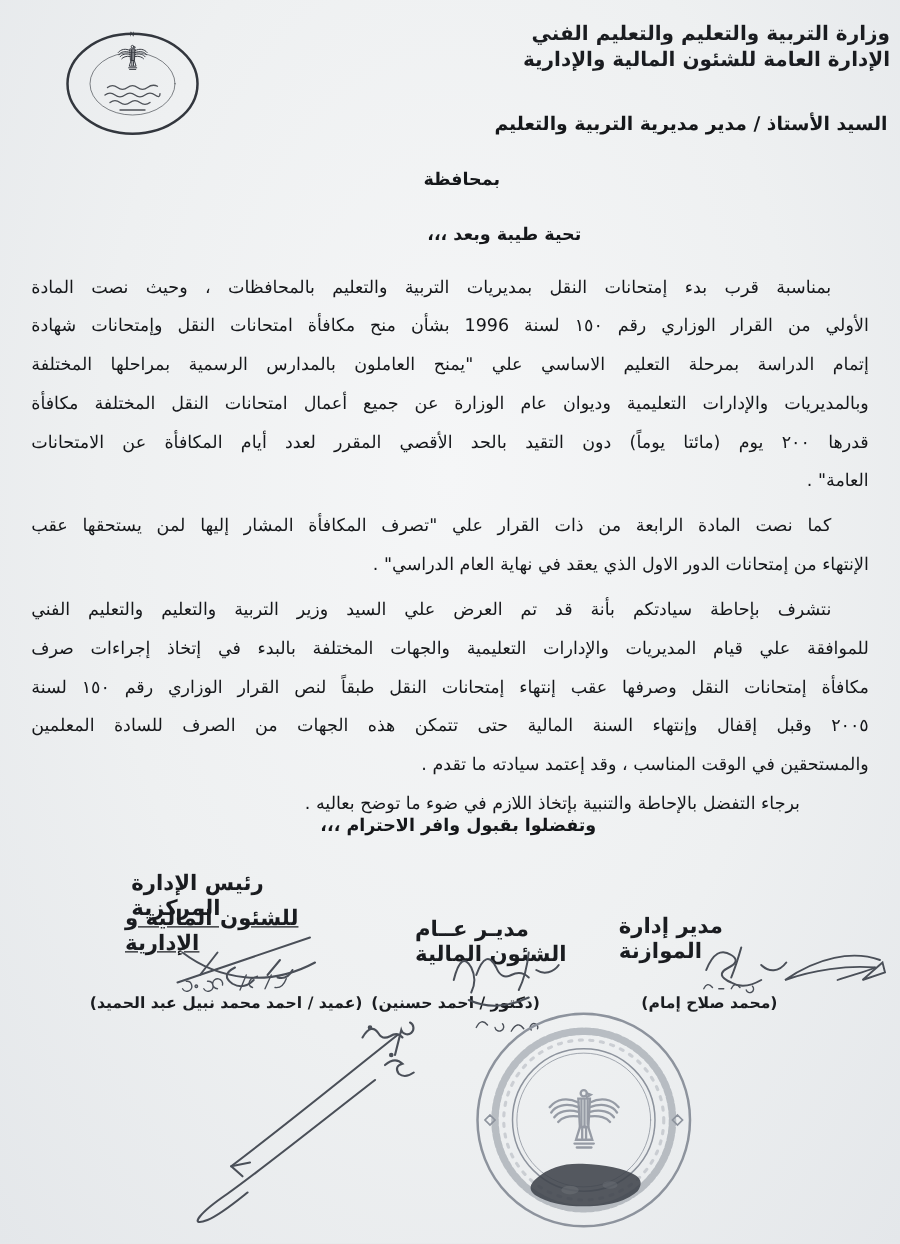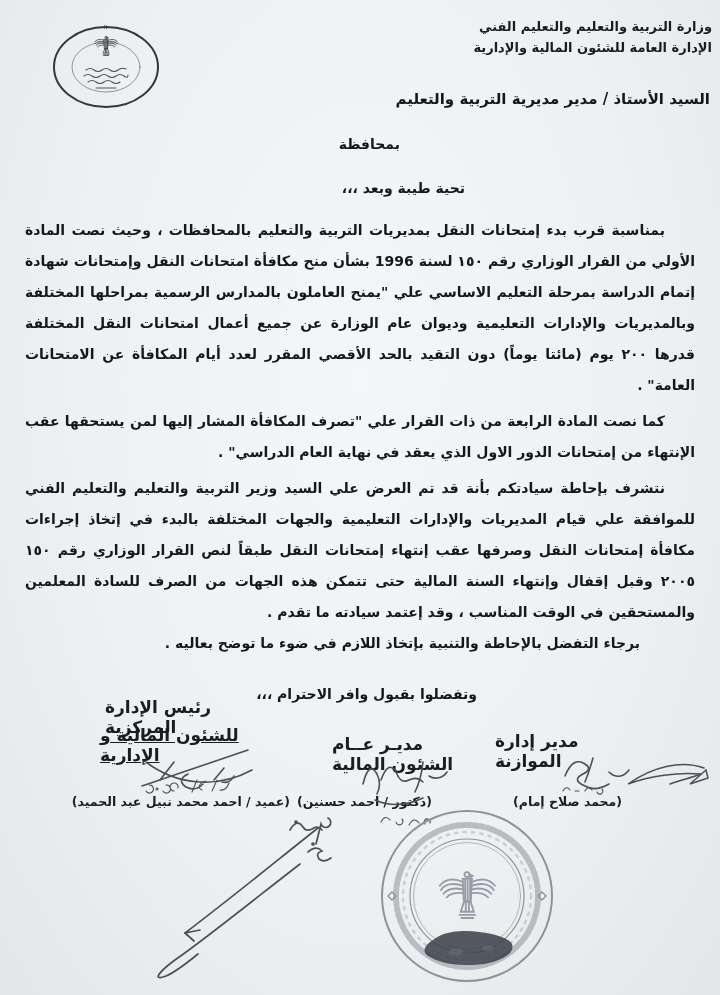--- a/index.html
+++ b/index.html
@@ -4,33 +4,33 @@
 <style>
   html,body{margin:0;padding:0;background:#d9dbdd;}
   .page{
     position:relative;width:720px;height:995px;margin:0;
     background:#eff0f2;
     background-image:radial-gradient(ellipse at 50% 38%, #f5f6f7 0%, #eef0f1 55%, #e4e7ea 100%);
     font-family:"DejaVu Sans", sans-serif;
     color:#15171a;direction:rtl;overflow:hidden;
   }
   .abs{position:absolute;}
-  .hdr{top:16px;right:8px;text-align:right;font-weight:bold;font-size:13px;line-height:21px;color:#1a1c20;}
+  .hdr{top:16px;right:8px;text-align:right;font-weight:bold;font-size:16px;line-height:21px;color:#1a1c20;}
   .hdr .h3{padding-right:100px;}
   .addressee{top:90px;right:10px;font-size:15px;font-weight:bold;}
   .gov{top:136px;right:320px;font-size:14px;font-weight:bold;}
   .salut{top:180px;right:255px;font-size:14px;font-weight:bold;}
   .bodytxt{top:215px;right:25px;left:25px;}
-  .ln{height:31px;line-height:31px;font-size:14px;font-weight:bold;
+  .ln{height:31px;line-height:31px;font-size:14px;font-weight:normal;
       text-align:justify;text-align-last:justify;overflow:hidden;}
   .ln.first{padding-right:30px;}
   .ln.end{text-align-last:right;}
   .pgap{margin-top:5px;}
   .req{padding-right:55px;}
-  .closing{top:653px;right:243px;font-size:14px;font-weight:bold;margin-top:33px;}
+  .closing{top:653px;right:243px;font-size:14px;font-weight:bold;}
   .sigtitle{font-size:17px;font-weight:bold;text-align:left;color:#1a1c20;line-height:20px;}
   .signame{font-size:12.5px;font-weight:bold;color:#1a1c20;white-space:nowrap;}
   .st-right{top:731px;right:115px;width:110px;}
   .sn-right{top:794px;right:98px;width:125px;}
   .st-mid{top:734px;right:253px;width:135px;}
   .sn-mid{top:794px;right:288px;width:100px;}
   .st-left1{top:697px;left:105px;width:145px;}
   .st-left2{top:725px;left:100px;width:150px;text-decoration:underline;}
   .sn-left{top:794px;left:55px;width:235px;}
   .ink{color:#4a4f58;}

